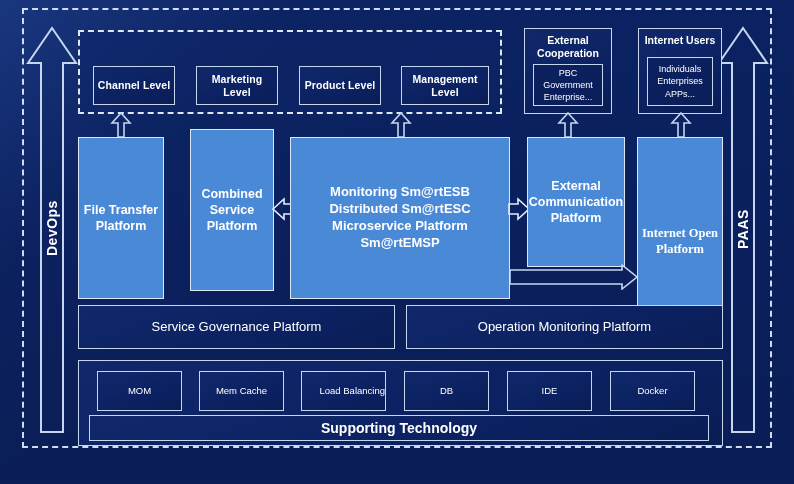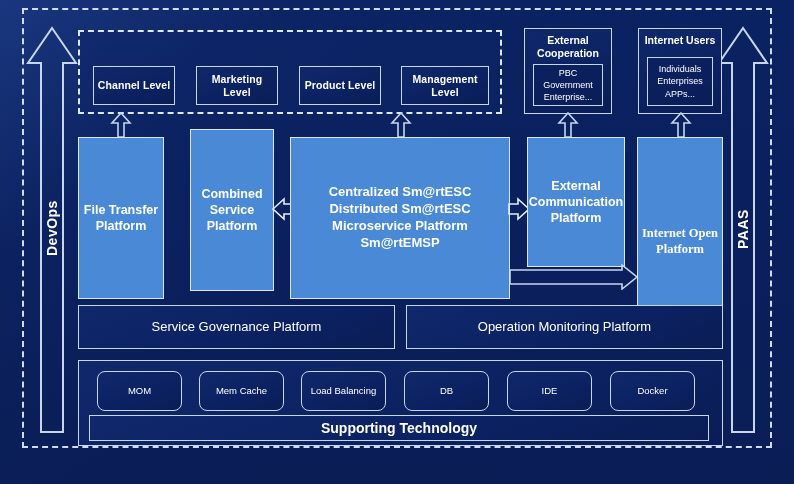--- a/index.html
+++ b/index.html
@@ -67,21 +67,21 @@
     border:1.5px solid #c6d6ef;
     background:rgba(10,30,88,0.5);
     color:#fff;font-size:9px;
     display:flex;align-items:center;justify-content:center;text-align:center;
     line-height:1.35;
   }
 
   .plat-txt{font-size:12.5px;font-weight:600;}
   .esb-txt{font-size:13px;font-weight:600;}
   .gov-txt{font-size:13px;}
-  .tech-txt{font-size:9.5px;line-height:1.25;border-radius:8px;}
+  .tech-txt{font-size:9.5px;line-height:1.25;}
   .support-txt{font-size:14px;font-weight:bold;}
 
   
   .side-arrow{position:absolute;}
   .side-arrow svg{display:block;}
   .side-label{
     position:absolute;left:0;right:0;
     text-align:center;
     color:#ffffff;font-size:14px;font-weight:bold;
     letter-spacing:.5px;
@@ -168,21 +168,21 @@
     <span>Combined Service Platform</span>
   </div>
 
   <div class="side-conn" style="left:272px;top:196px;">
     <svg width="22" height="26" viewBox="0 0 22 26">
       <polygon points="1,13 12,3 12,8 21,8 21,18 12,18 12,23" fill="none" stroke="#e3edfb" stroke-width="1.6"></polygon>
     </svg>
   </div>
 
   <div class="blue-box" style="left:290px;top:137px;width:220px;height:162px;flex-direction:column;">
-    <div class="esb-txt">Centralized Sm@rtESC</div>
+    <div class="esb-txt">Monitoring Sm@rtESB</div>
     <div class="esb-txt">Distributed Sm@rtESC</div>
     <div class="esb-txt">Microservice Platform Sm@rtEMSP</div>
   </div>
 
   <div class="side-conn" style="left:508px;top:196px;">
     <svg width="22" height="26" viewBox="0 0 22 26">
       <polygon points="21,13 10,3 10,8 1,8 1,18 10,18 10,23" fill="none" stroke="#e3edfb" stroke-width="1.6"></polygon>
     </svg>
   </div>
 
@@ -208,21 +208,21 @@
   </div>
 
   <div class="dark-box" style="left:78px;top:360px;width:645px;height:86px;display:block;">
 
     <div class="dark-box tech-txt" style="left:18px;top:10px;width:85px;height:40px;">
       <span>MOM</span>
     </div>
     <div class="dark-box tech-txt" style="left:120px;top:10px;width:85px;height:40px;">
       <span>Mem Cache</span>
     </div>
-    <div class="dark-box tech-txt" style="left:222px;top:10px;width:85px;height:40px;">
+    <div class="dark-box tech-txt" style="left:222px;top:10px;width:85px;height:40px;justify-content:flex-end;">
       <span>Load Balancing</span>
     </div>
     <div class="dark-box tech-txt" style="left:325px;top:10px;width:85px;height:40px;">
       <span>DB</span>
     </div>
     <div class="dark-box tech-txt" style="left:428px;top:10px;width:85px;height:40px;text-align:right;">
       <span>IDE</span>
     </div>
     <div class="dark-box tech-txt" style="left:531px;top:10px;width:85px;height:40px;">
       <span>Docker</span>

